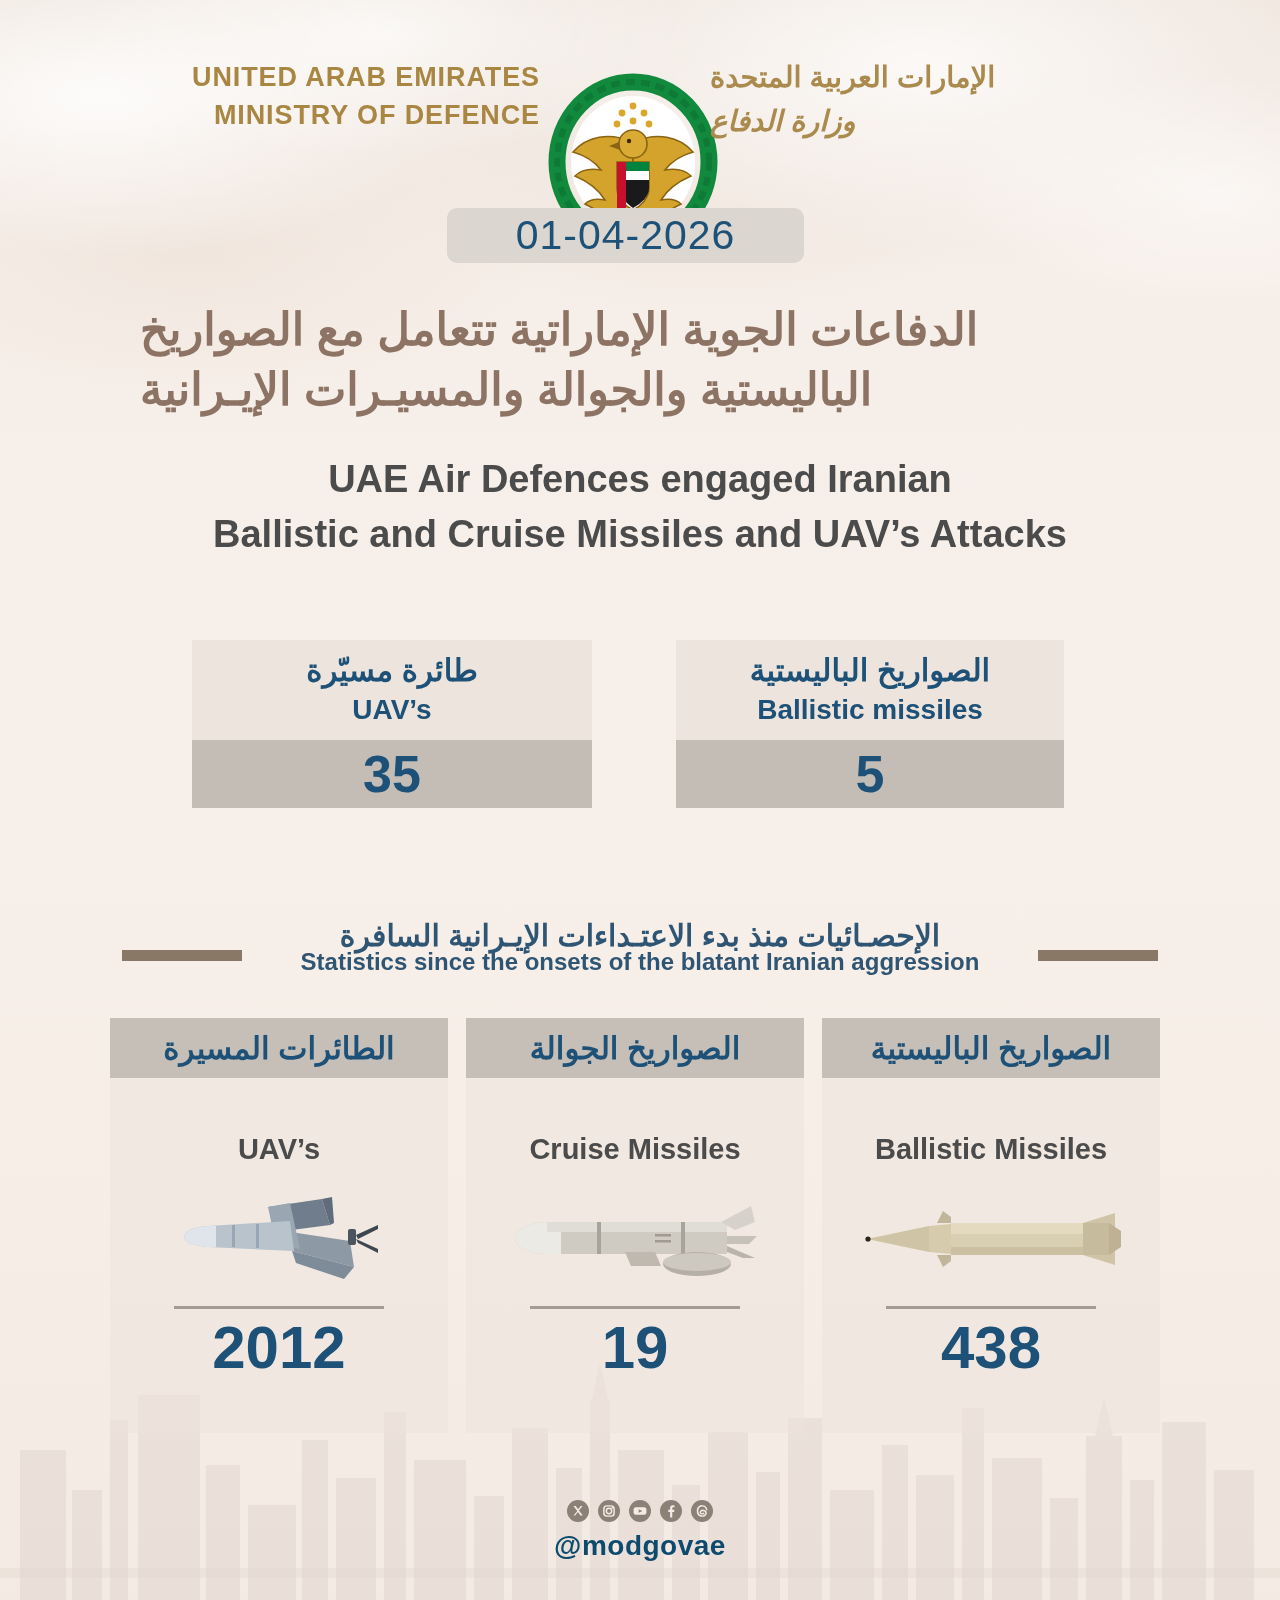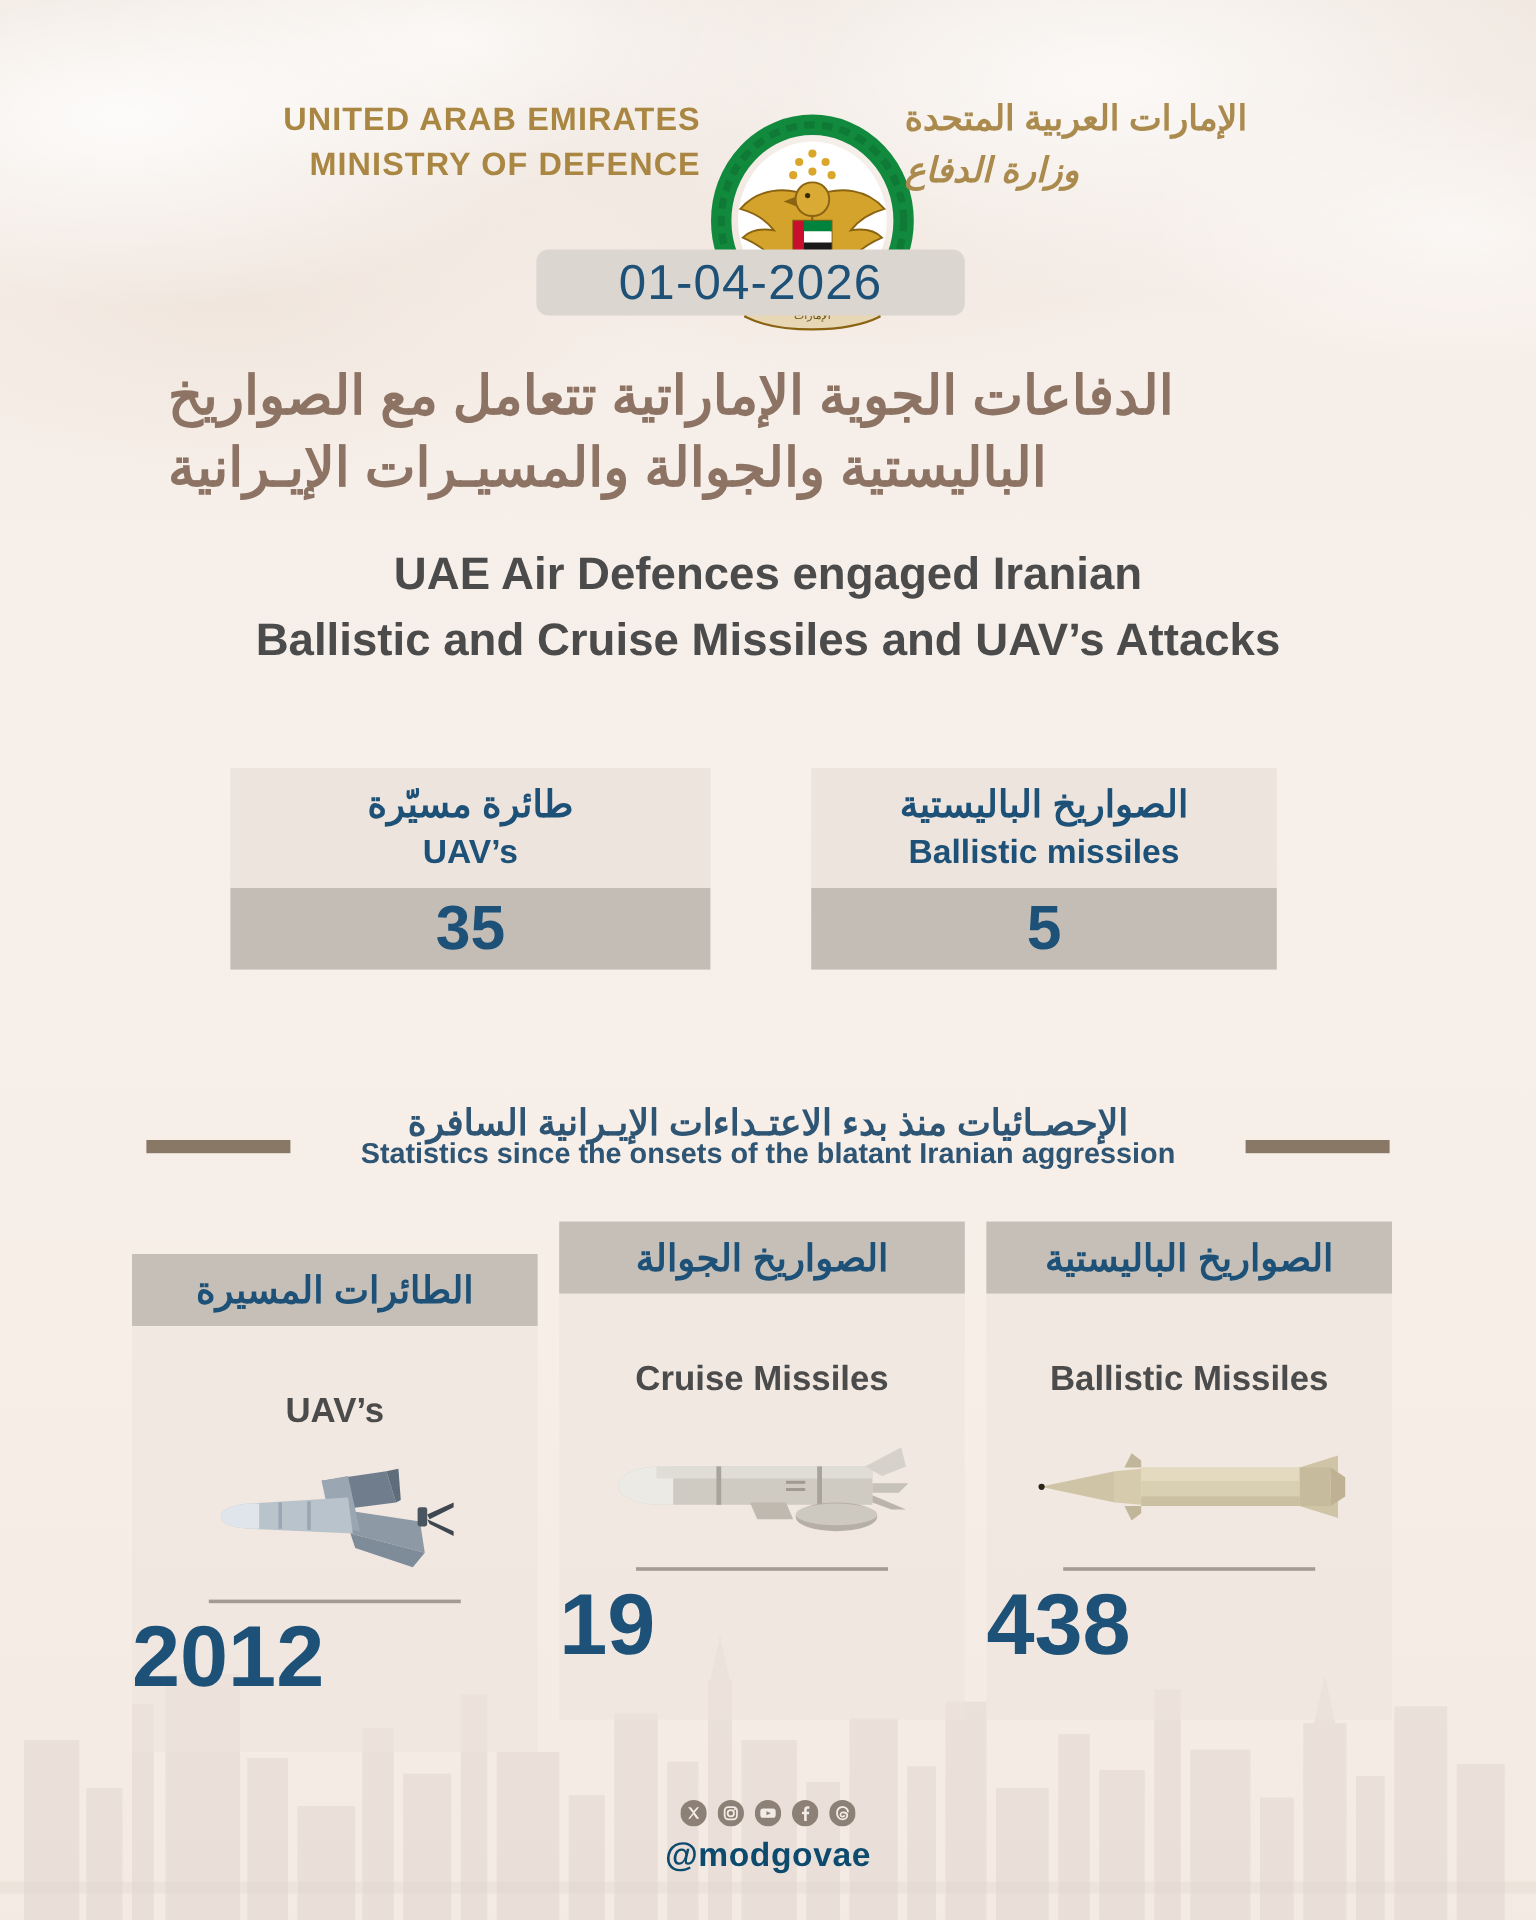--- a/index.html
+++ b/index.html
@@ -22,21 +22,21 @@
     pointer-events:none;
   }
   #bg-skyline{
     position:absolute;left:0;right:0;bottom:0;height:300px;
     opacity:.5;pointer-events:none;
   }
   .wrap{position:relative;z-index:3;}
 
   
   .header{
-    position:absolute;top:64px;left:0;width:1096px;height:170px;margin-left:44px;
+    position:absolute;top:42px;left:0;width:1096px;height:170px;
   }
   .hdr-en{
     position:absolute;left:150px;top:16px;width:390px;
     text-align:right;color:#a98642;
     font-weight:bold;font-size:27px;letter-spacing:.9px;line-height:1.42;
   }
   .hdr-ar{
     position:absolute;left:710px;top:14px;width:400px;
     text-align:left;color:#ab8a4d;direction:rtl;
     font-weight:bold;font-size:29px;line-height:1.5;
@@ -94,34 +94,34 @@
     direction:rtl;color:#2f5574;font-weight:bold;font-size:30px;
   }
   .sec-en{
     position:absolute;top:30px;left:140px;width:1000px;text-align:center;
     color:#2f5574;font-weight:bold;font-size:24px;
   }
 
   
   .panels{position:absolute;top:1018px;left:0;width:1280px;height:420px;}
   .panel{position:absolute;top:0;height:415px;background:rgba(236,228,221,.55);}
-  .panel.p1{left:110px;width:338px;margin-top:27px;}
+  .panel.p1{left:110px;width:338px;}
   .panel.p2{left:466px;width:338px;}
   .panel.p3{left:822px;width:338px;}
   .p-head{
     height:60px;background:#c5bfb8;display:flex;align-items:center;justify-content:center;
   }
   .p-head span{color:#1d5177;font-weight:bold;font-size:31px;direction:rtl;}
   .p-en{
     text-align:center;color:#4b4b4b;font-weight:bold;font-size:29px;margin-top:55px;
   }
   .p-img{height:110px;display:flex;align-items:center;justify-content:center;margin-top:18px;}
   .p-rule{width:210px;height:3px;background:#8b8278;margin:12px auto 0;opacity:.75;}
   .p-val{
-    color:#1d5177;font-weight:bold;font-size:72px;line-height:1.1;margin-top:6px;
+    text-align:center;color:#1d5177;font-weight:bold;font-size:60px;line-height:1.1;margin-top:6px;
   }
 
   
   .footer{position:absolute;top:1500px;left:0;width:1280px;text-align:center;}
   .socials{display:flex;gap:9px;justify-content:center;align-items:center;}
   .sicon{width:22px;height:22px;display:block;}
   .handle{color:#0c4a6e;font-weight:bold;font-size:28px;margin-top:8px;letter-spacing:.5px;}
 </style>
 </head>
 <body>

